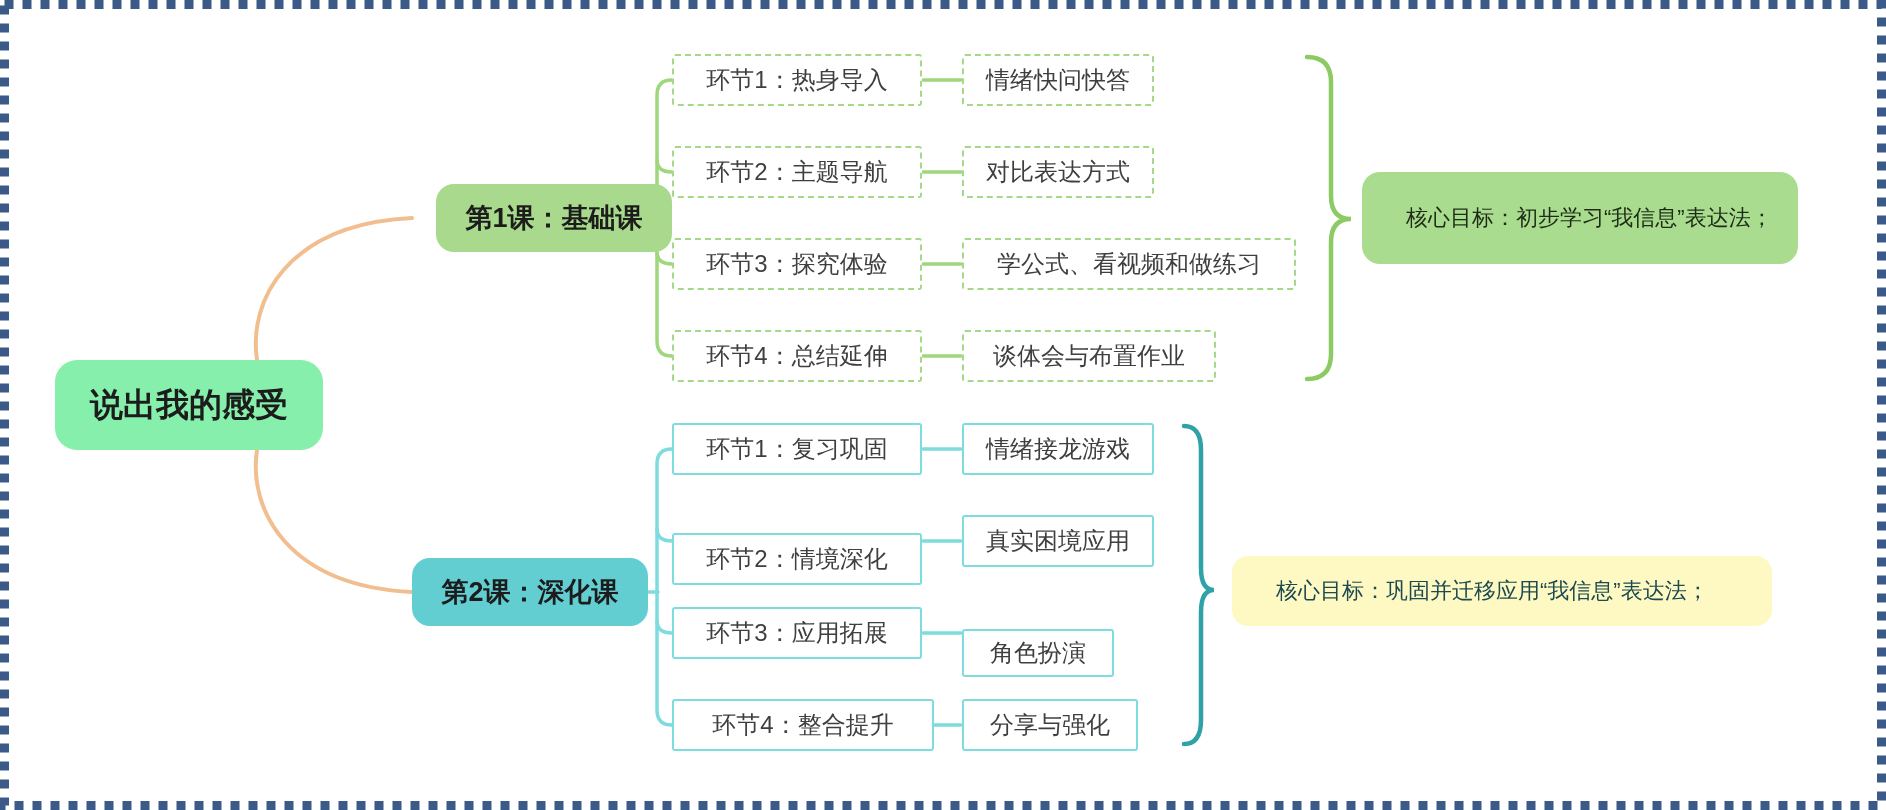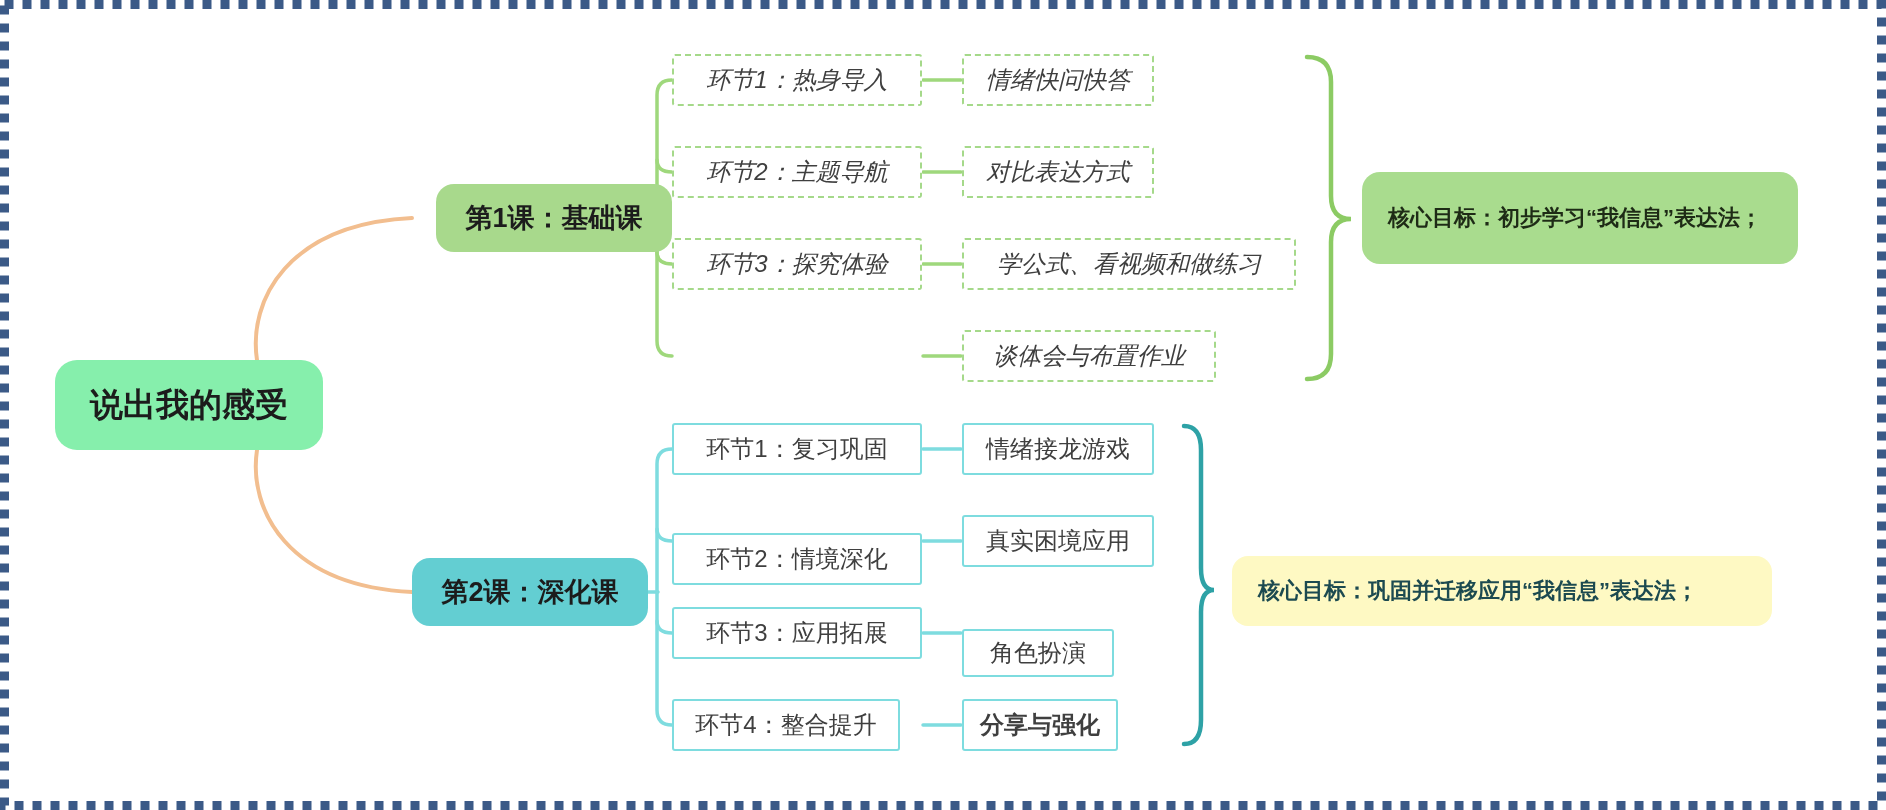--- a/index.html
+++ b/index.html
@@ -16,25 +16,25 @@
     background:#86efac;border-radius:22px;font-size:33px;font-weight:bold;color:#1C1C1C;
   }
   .branch{
     border-radius:18px;font-size:27px;font-weight:bold;color:#1C1C1C;
   }
   .b1{background:#A8D98C;}
   .b2{background:#63CED2;}
   .step,.detail{
     background:#ffffff;font-size:24px;color:#3F3F3F;border-radius:3px;
   }
-  .g-box{border:2px dashed #A5D98A;font-style:italic;}
+  .g-box{border:2px dashed #A5D98A;}
   .t-box{border:2px solid #7EDCDF;}
   .goal{
     display:flex;align-items:center;justify-content:flex-start;
-    font-weight:bold;font-size:22px;box-sizing:border-box;padding-left:26px;white-space:nowrap;
+    font-weight:normal;font-size:22px;box-sizing:border-box;padding-left:44px;white-space:nowrap;
   }
   .goal1{background:#A9DC8E;border-radius:18px;color:#1E2B16;}
   .goal2{background:#fef9c3;border-radius:16px;color:#1C4A50;}
 </style>
 </head>
 <body>
 
 <div class="canvas">
 
   <svg class="wires" viewBox="0 0 1886 810">
@@ -77,30 +77,31 @@
 
   <div class="node step g-box" style="left:672px;top:54px;width:250px;height:52px;">环节1：热身导入</div>
   <div class="node detail g-box" style="left:962px;top:54px;width:192px;height:52px;">情绪快问快答</div>
 
   <div class="node step g-box" style="left:672px;top:146px;width:250px;height:52px;">环节2：主题导航</div>
   <div class="node detail g-box" style="left:962px;top:146px;width:192px;height:52px;">对比表达方式</div>
 
   <div class="node step g-box" style="left:672px;top:238px;width:250px;height:52px;">环节3：探究体验</div>
   <div class="node detail g-box" style="left:962px;top:238px;width:334px;height:52px;">学公式、看视频和做练习</div>
 
+  <div class="node step g-box" style="left:672px;top:330px;width:250px;height:52px;">环节4：总结延伸</div>
   <div class="node detail g-box" style="left:962px;top:330px;width:254px;height:52px;">谈体会与布置作业</div>
 
   <div class="node step t-box" style="left:672px;top:423px;width:250px;height:52px;">环节1：复习巩固</div>
   <div class="node detail t-box" style="left:962px;top:423px;width:192px;height:52px;">情绪接龙游戏</div>
 
   <div class="node step t-box" style="left:672px;top:515px;width:250px;height:52px;margin-top:18px;">环节2：情境深化</div>
   <div class="node detail t-box" style="left:962px;top:515px;width:192px;height:52px;">真实困境应用</div>
 
   <div class="node step t-box" style="left:672px;top:607px;width:250px;height:52px;">环节3：应用拓展</div>
   <div class="node detail t-box" style="left:962px;top:629px;width:152px;height:48px;text-align:center;">角色扮演</div>
 
-  <div class="node step t-box" style="left:672px;top:699px;width:228px;height:52px;">环节4：整合提升</div>
-  <div class="node detail t-box" style="left:962px;top:699px;width:156px;height:52px;font-weight:bold;">分享与强化</div>
+  <div class="node step t-box" style="left:672px;top:699px;width:262px;height:52px;">环节4：整合提升</div>
+  <div class="node detail t-box" style="left:962px;top:699px;width:176px;height:52px;">分享与强化</div>
 
   <div class="goal goal1 node" style="left:1362px;top:172px;width:436px;height:92px;justify-content:flex-start;">核心目标：初步学习“我信息”表达法；</div>
   <div class="goal goal2 node" style="left:1232px;top:556px;width:540px;height:70px;justify-content:flex-start;">核心目标：巩固并迁移应用“我信息”表达法；</div>
 
 </div>
 
 </body></html>

